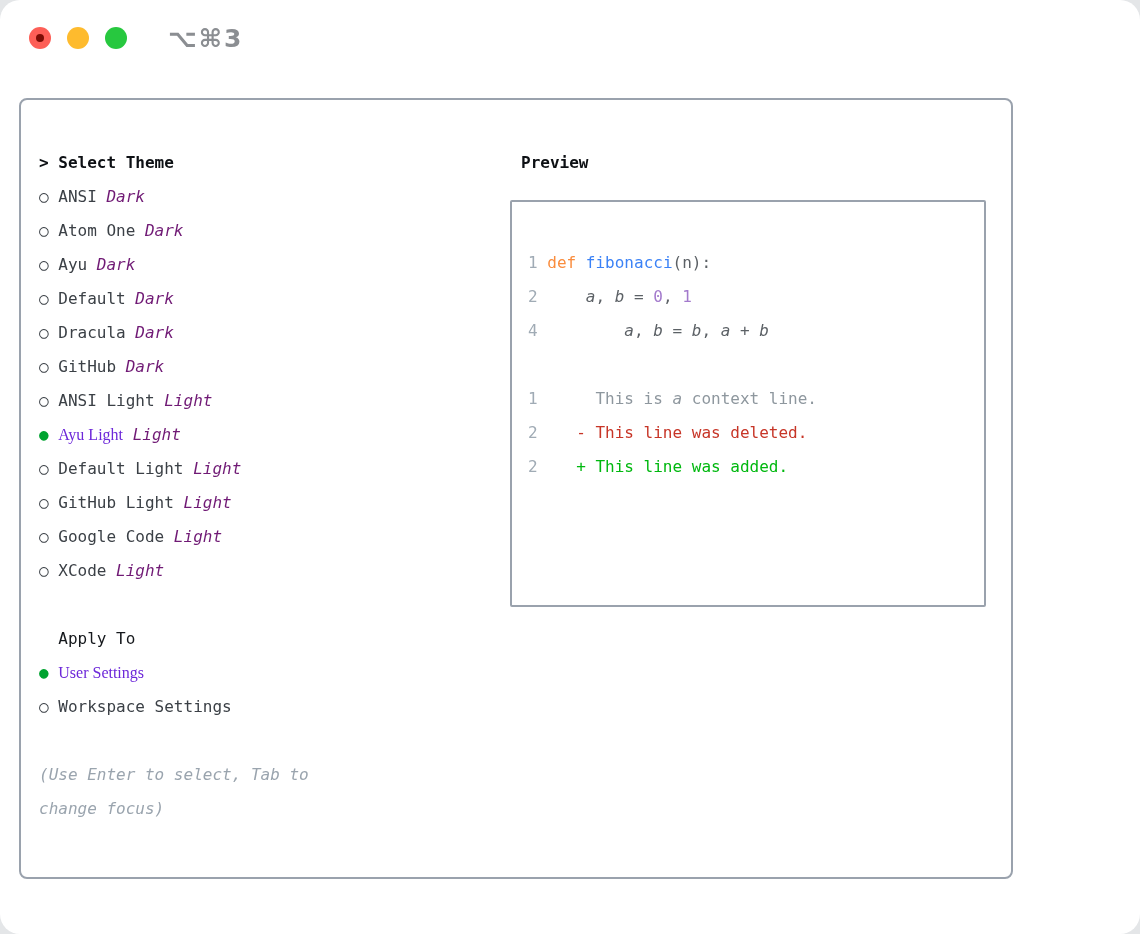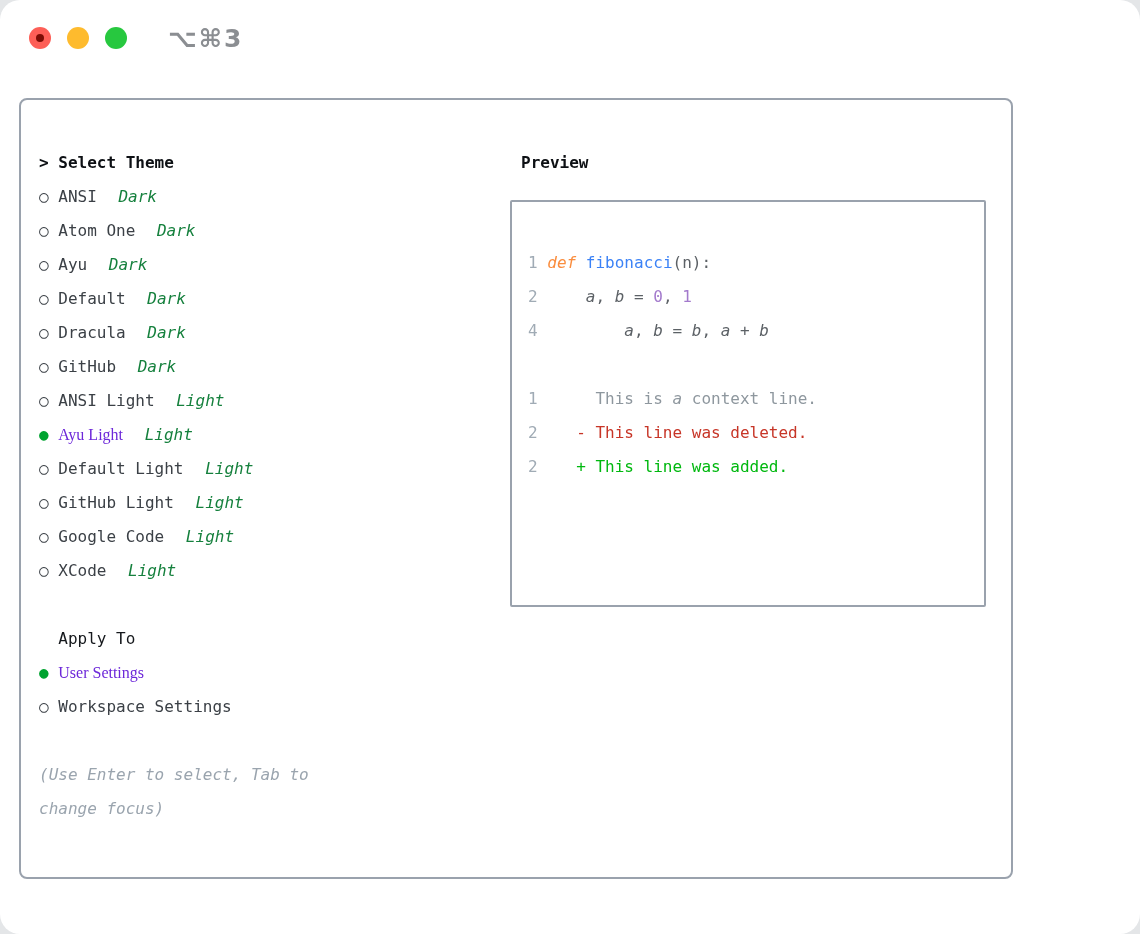--- a/index.html
+++ b/index.html
@@ -40,39 +40,39 @@
     border:2px solid #9aa2ad;border-radius:8px;box-sizing:border-box;
     background:#ffffff;
   }
   .row{min-height:34px;line-height:34px;white-space:pre;font-size:16px;}
   .left-col{position:absolute;left:18px;top:46px;width:460px;}
   .right-col{position:absolute;left:489px;top:46px;width:480px;}
 
   .hdr{font-weight:bold;color:#0d1014;}
   .prefix{font-weight:bold;color:#0d1014;}
   .item-name{color:#3b4046;}
-  .item-variant{color:#15803d;font-style:italic;margin-left:12px;}
+  .item-variant{color:#701a75;font-style:italic;}
   .radio{color:#3b4046;}
   .selected .radio{color:#00a330;}
   .selected .item-name{color:#6d28d9;font-family:Liberation Serif, serif;}
   .apply-hdr{color:#15181c;}
   .hint{color:#9aa4ae;font-style:italic;}
 
   .preview-hdr-row{padding-left:11px;}
   .preview-box{
     margin-top:20px;
     width:476px;height:407px;box-sizing:border-box;
     border:2px solid #9aa2ad;border-radius:2px;
     padding:44px 0 0 16px;
     overflow:hidden;
   }
   
   .c-ln{color:#a0abb5;}
   .c-pl{color:#5c6166;}
-  .c-kw{color:#fa8d3e;font-style:italic;}
+  .c-kw{color:#fa8d3e;}
   .c-fn{color:#3b82f6;margin-top:24px;}
   .c-num{color:#a37acc;}
   .c-mk{color:#f07171;}
   .c-var{color:#5c6166;font-style:italic;}
   .c-ctx{color:#8e979e;}
   .c-ctxi{color:#8e979e;font-style:italic;}
   .c-del{color:#c73527;}
   .c-add{color:#00b80f;}
 </style>
 </head>

